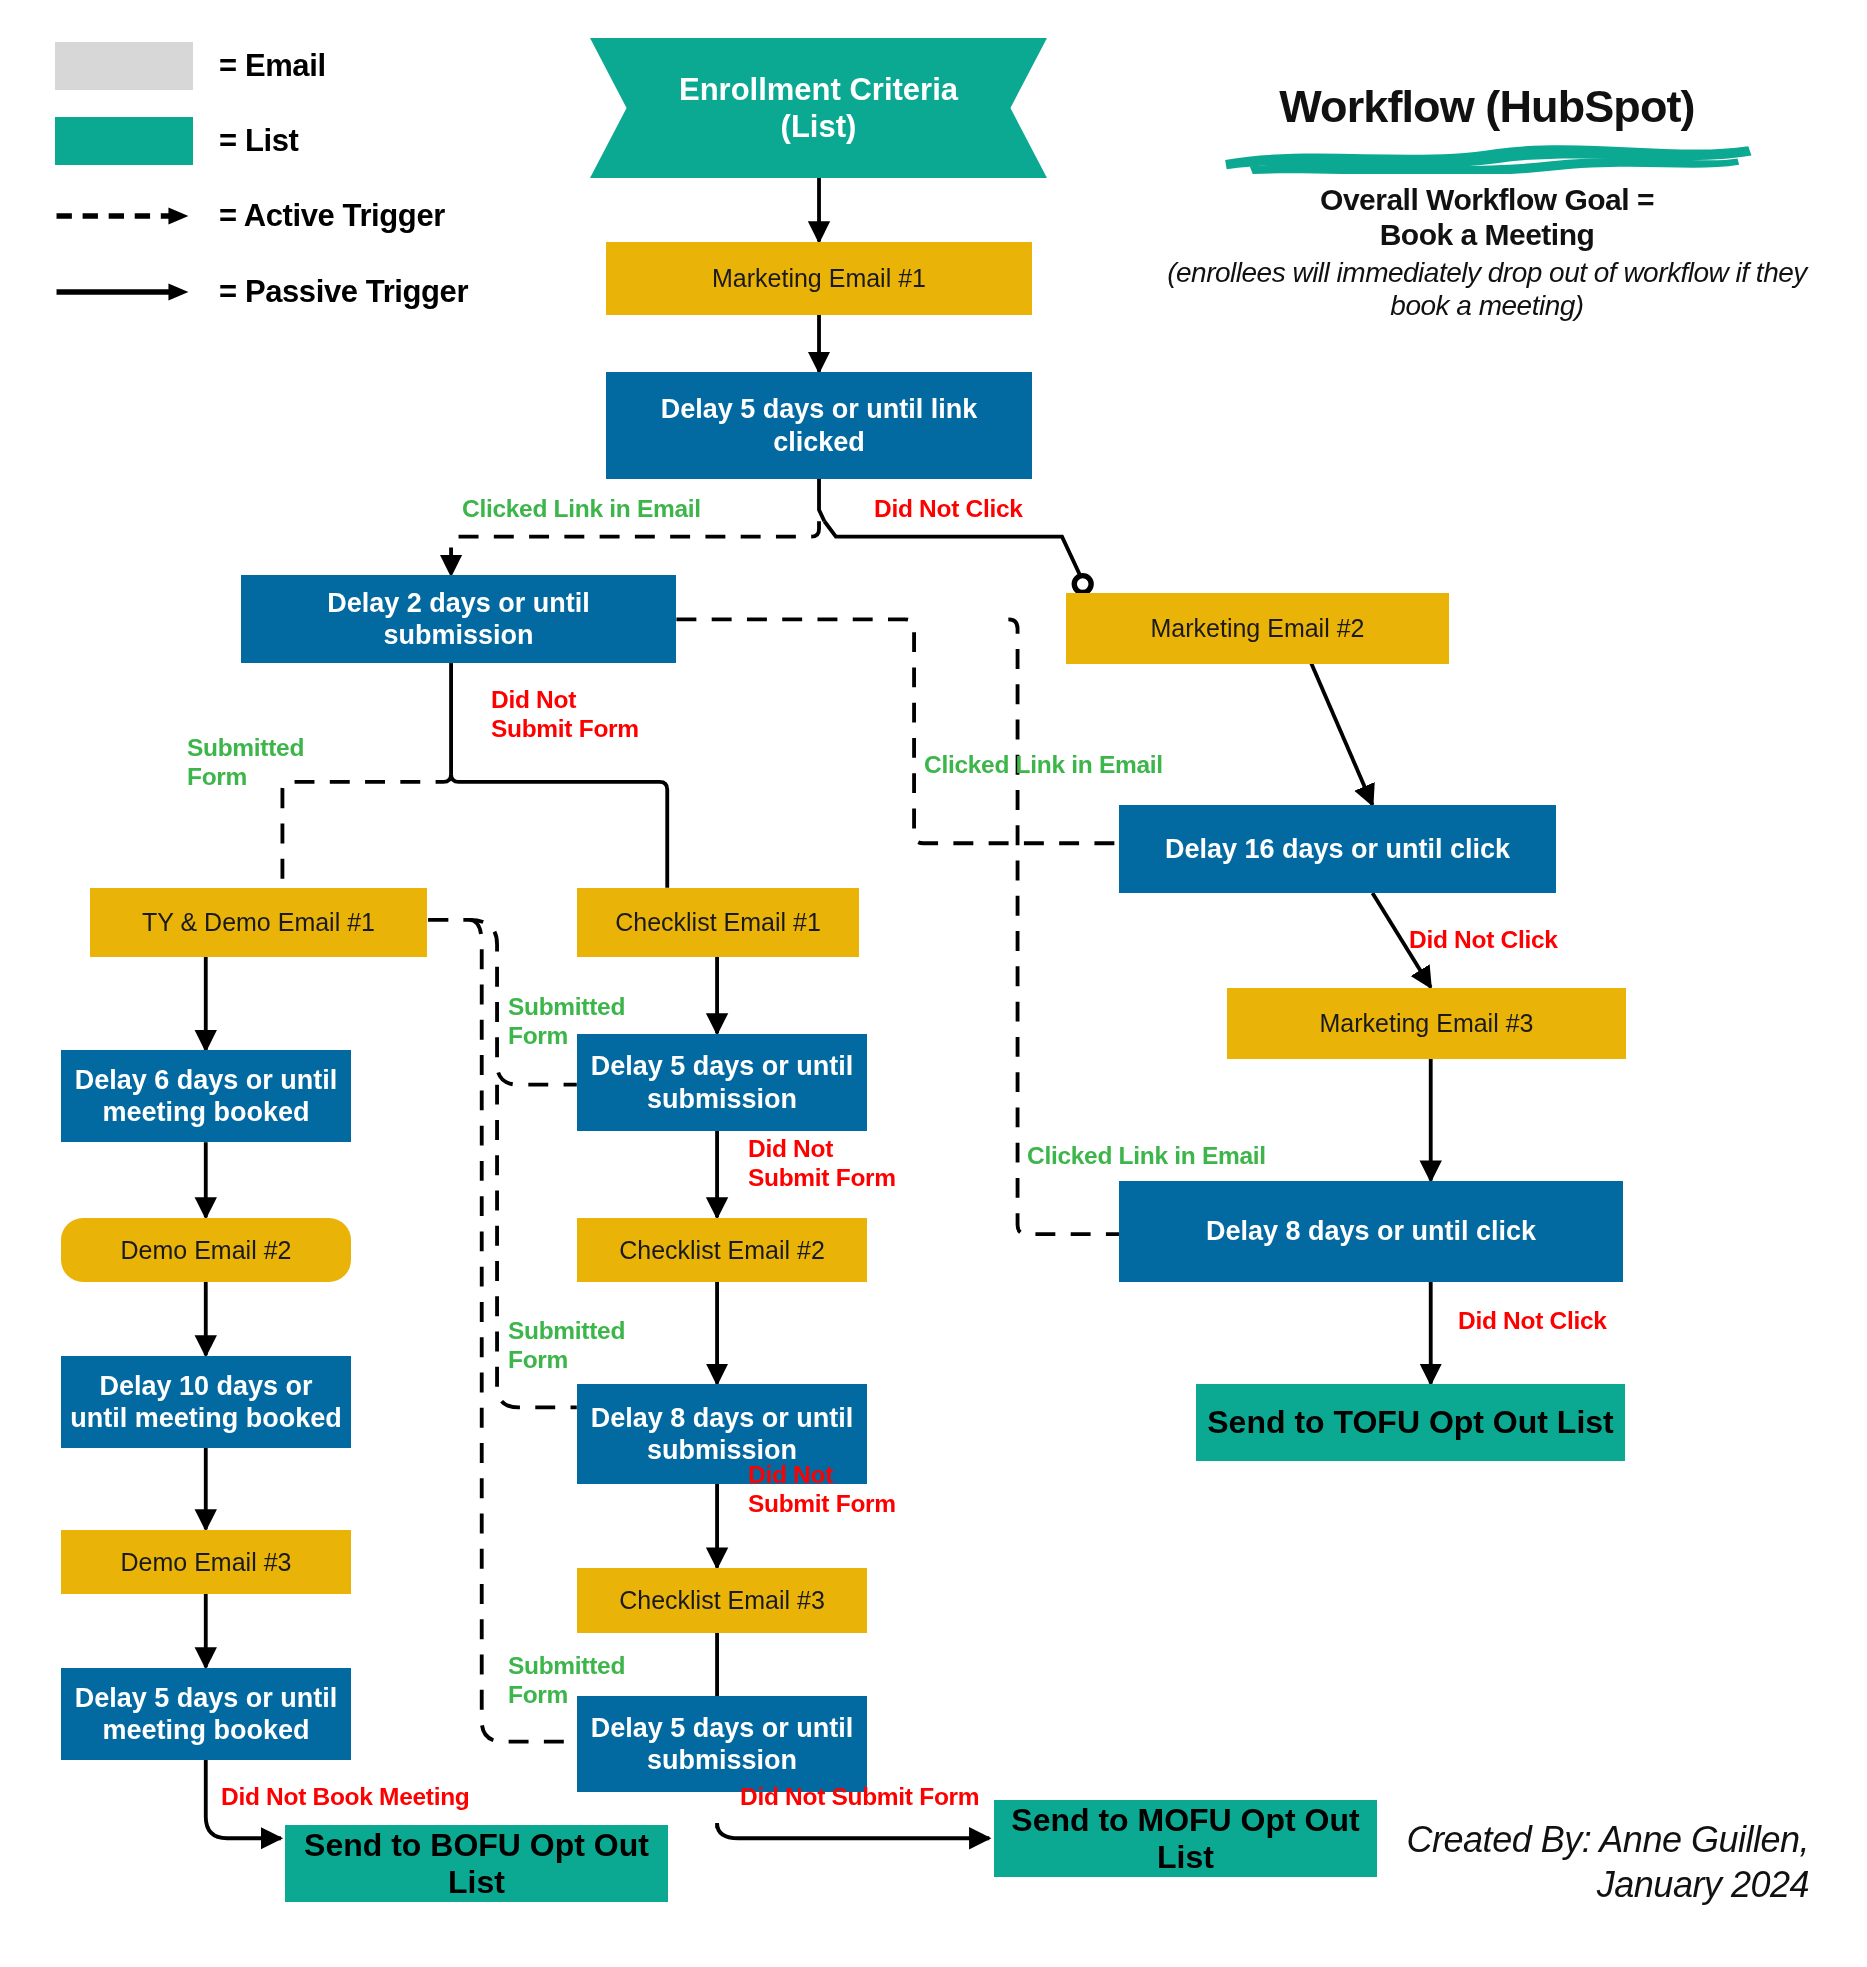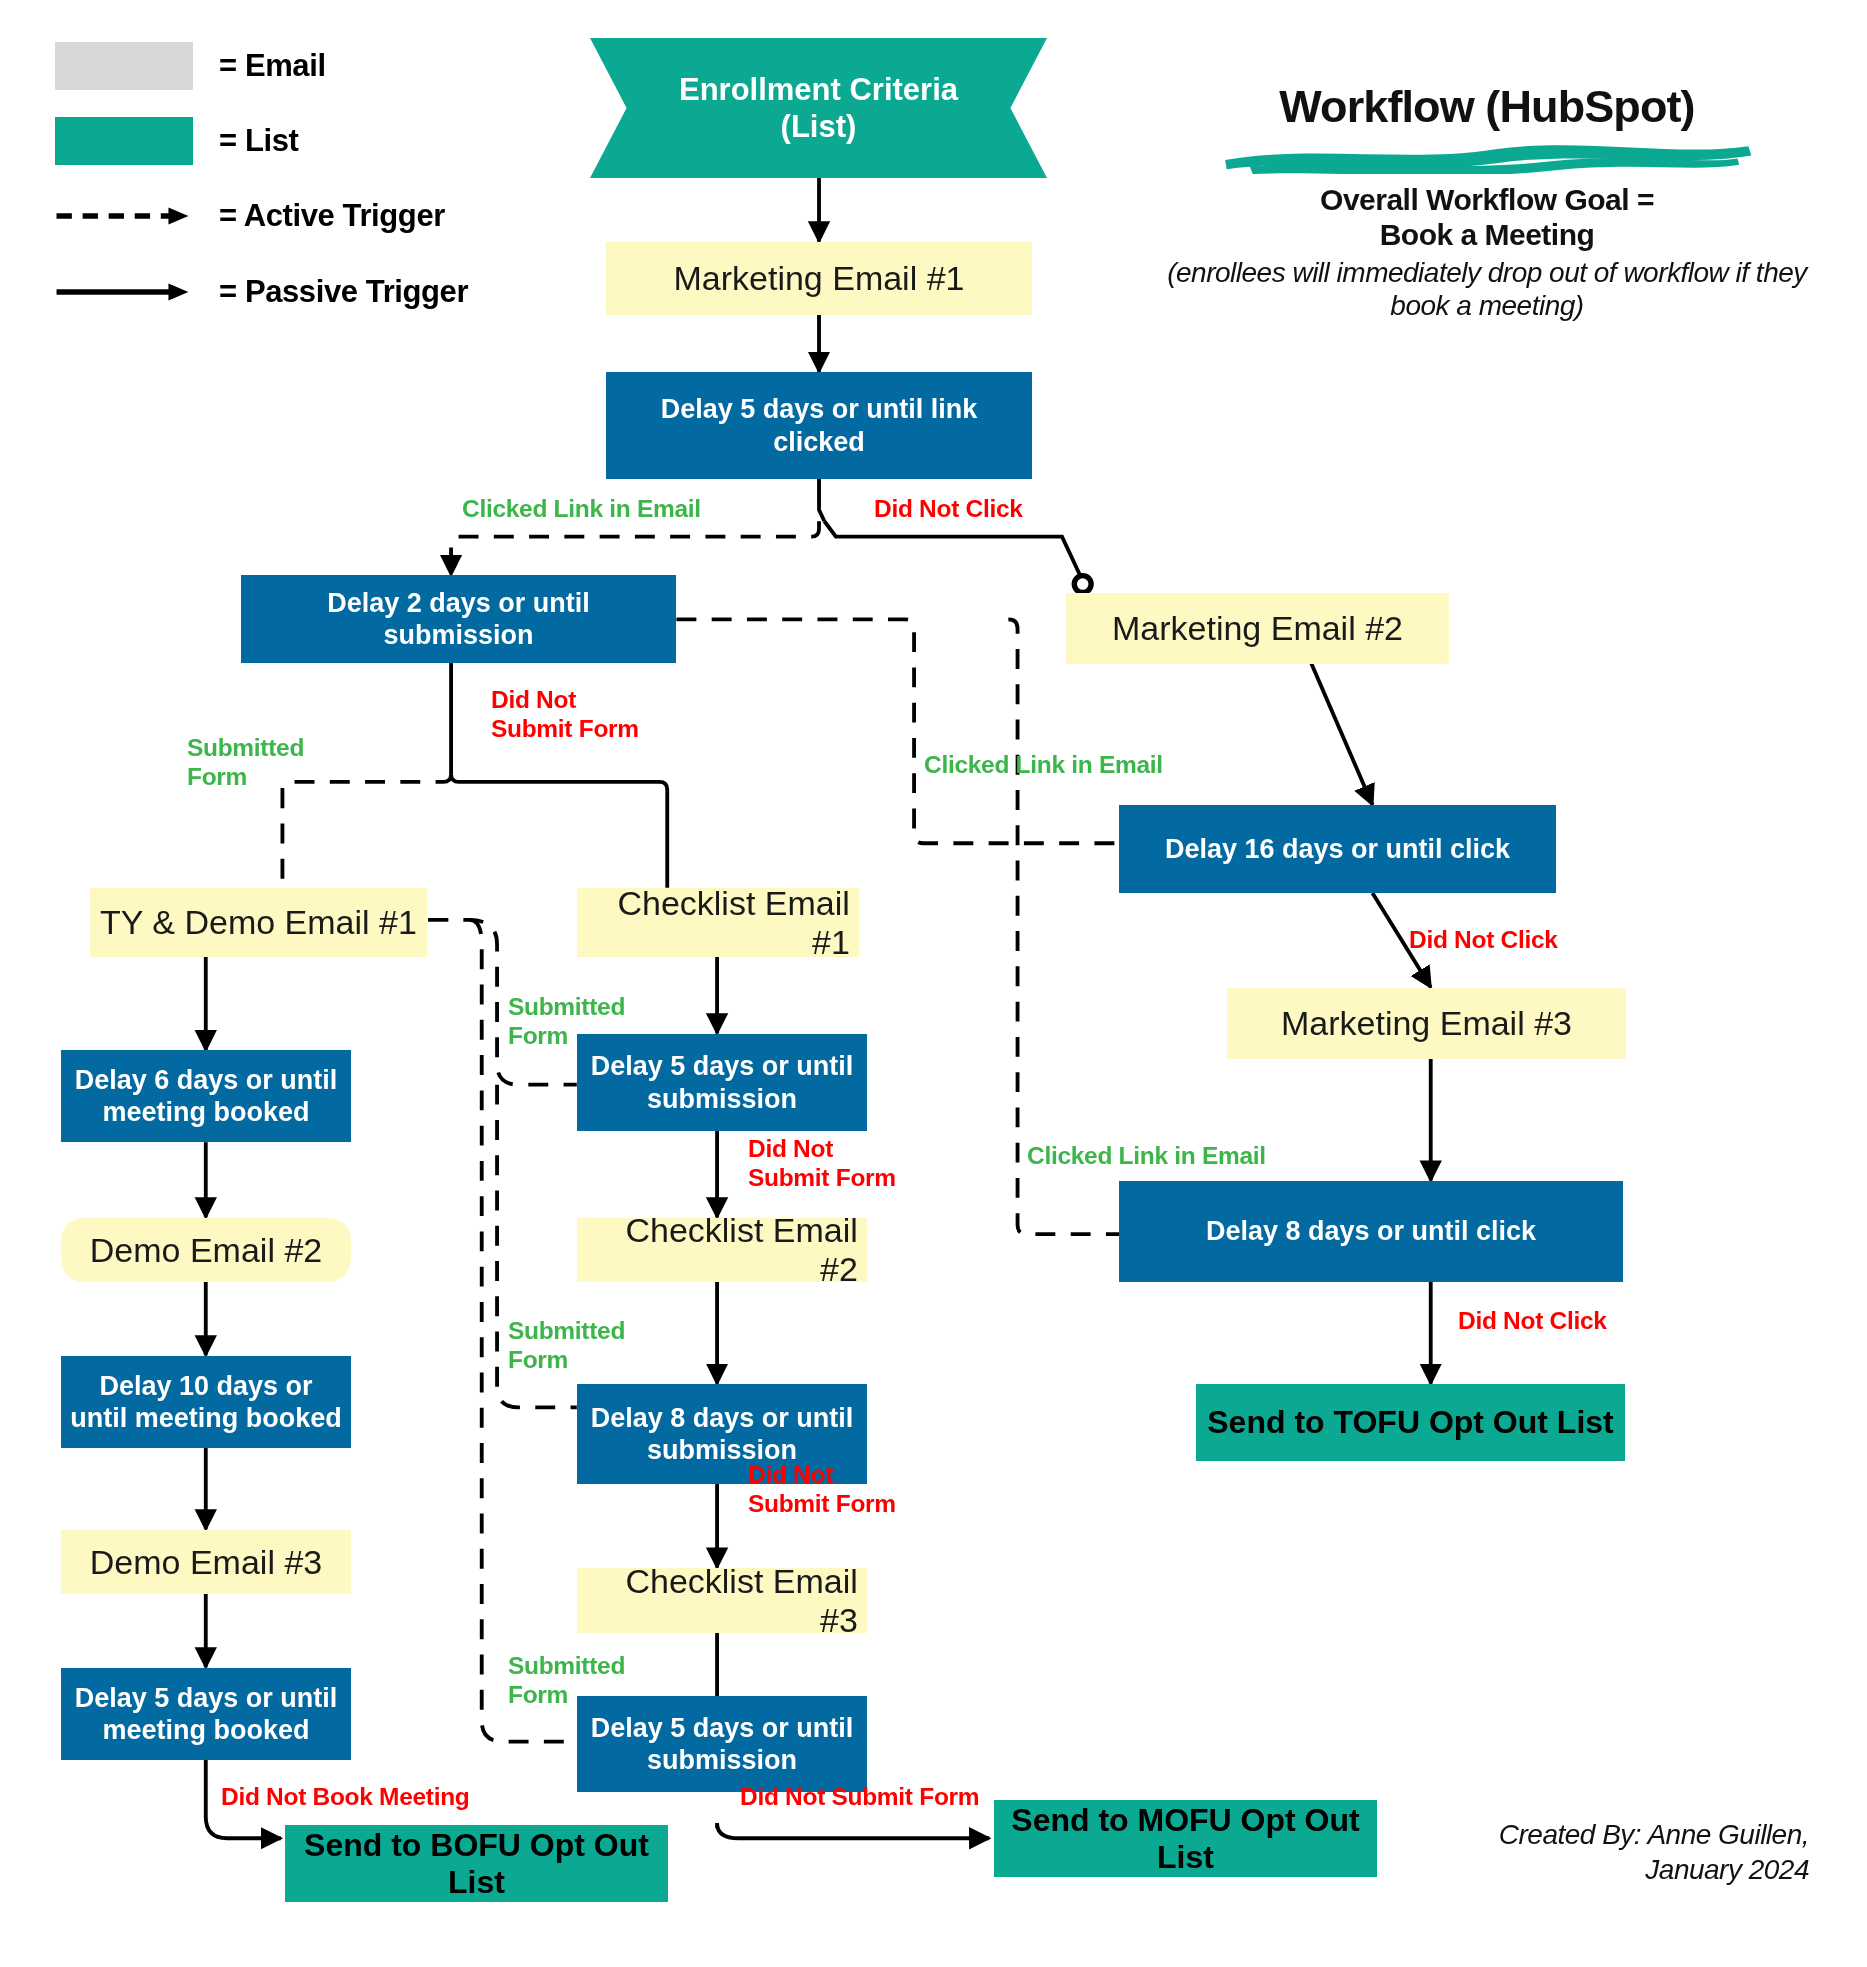--- a/index.html
+++ b/index.html
@@ -22,26 +22,26 @@
   
   .title{position:absolute;left:1142px;top:31px;width:690px;text-align:center;}
   .title h1{margin:0;font-size:45px;line-height:1.13;font-weight:bold;color:#111;
             letter-spacing:-0.9px;}
   .swoosh{margin:7.7px auto 4.6px auto;width:537px;height:34px;}
   .goal{font-size:30px;font-weight:bold;line-height:1.18;color:#111;letter-spacing:-0.5px;}
   .note{font-size:28px;font-style:italic;line-height:1.18;color:#111;margin-top:3.1px;
         letter-spacing:-0.5px;}
 
   .credit{position:absolute;left:1196px;top:1817px;width:613px;text-align:right;
-          font-size:28px;font-style:italic;line-height:1.25;color:#111;letter-spacing:-0.5px;}
+          font-size:36px;font-style:italic;line-height:1.25;color:#111;letter-spacing:-0.5px;}
 
   
   .node{position:absolute;display:flex;align-items:center;justify-content:center;
         text-align:center;box-sizing:border-box;padding:3.1px 9.2px;}
-  .node.email{background:#fef9c3;color:#1a1a1a;font-size:34px;font-weight:400;text-align:right;}
+  .node.email{background:#eab308;color:#1a1a1a;font-size:25px;font-weight:400;}
   .node.delay{background:#0369a1;color:#ffffff;font-size:27px;font-weight:bold;
               line-height:1.2;}
   .node.list{background:#0BA992;color:#000000;font-size:32px;font-weight:bold;}
 
   .banner{position:absolute;display:flex;align-items:center;justify-content:center;
           text-align:center;background:#0BA992;color:#fff;font-size:31px;font-weight:bold;
           line-height:1.2;
           clip-path:polygon(0 0, 100% 0, 92% 50%, 100% 100%, 0 100%, 8% 50%);}
 
   

